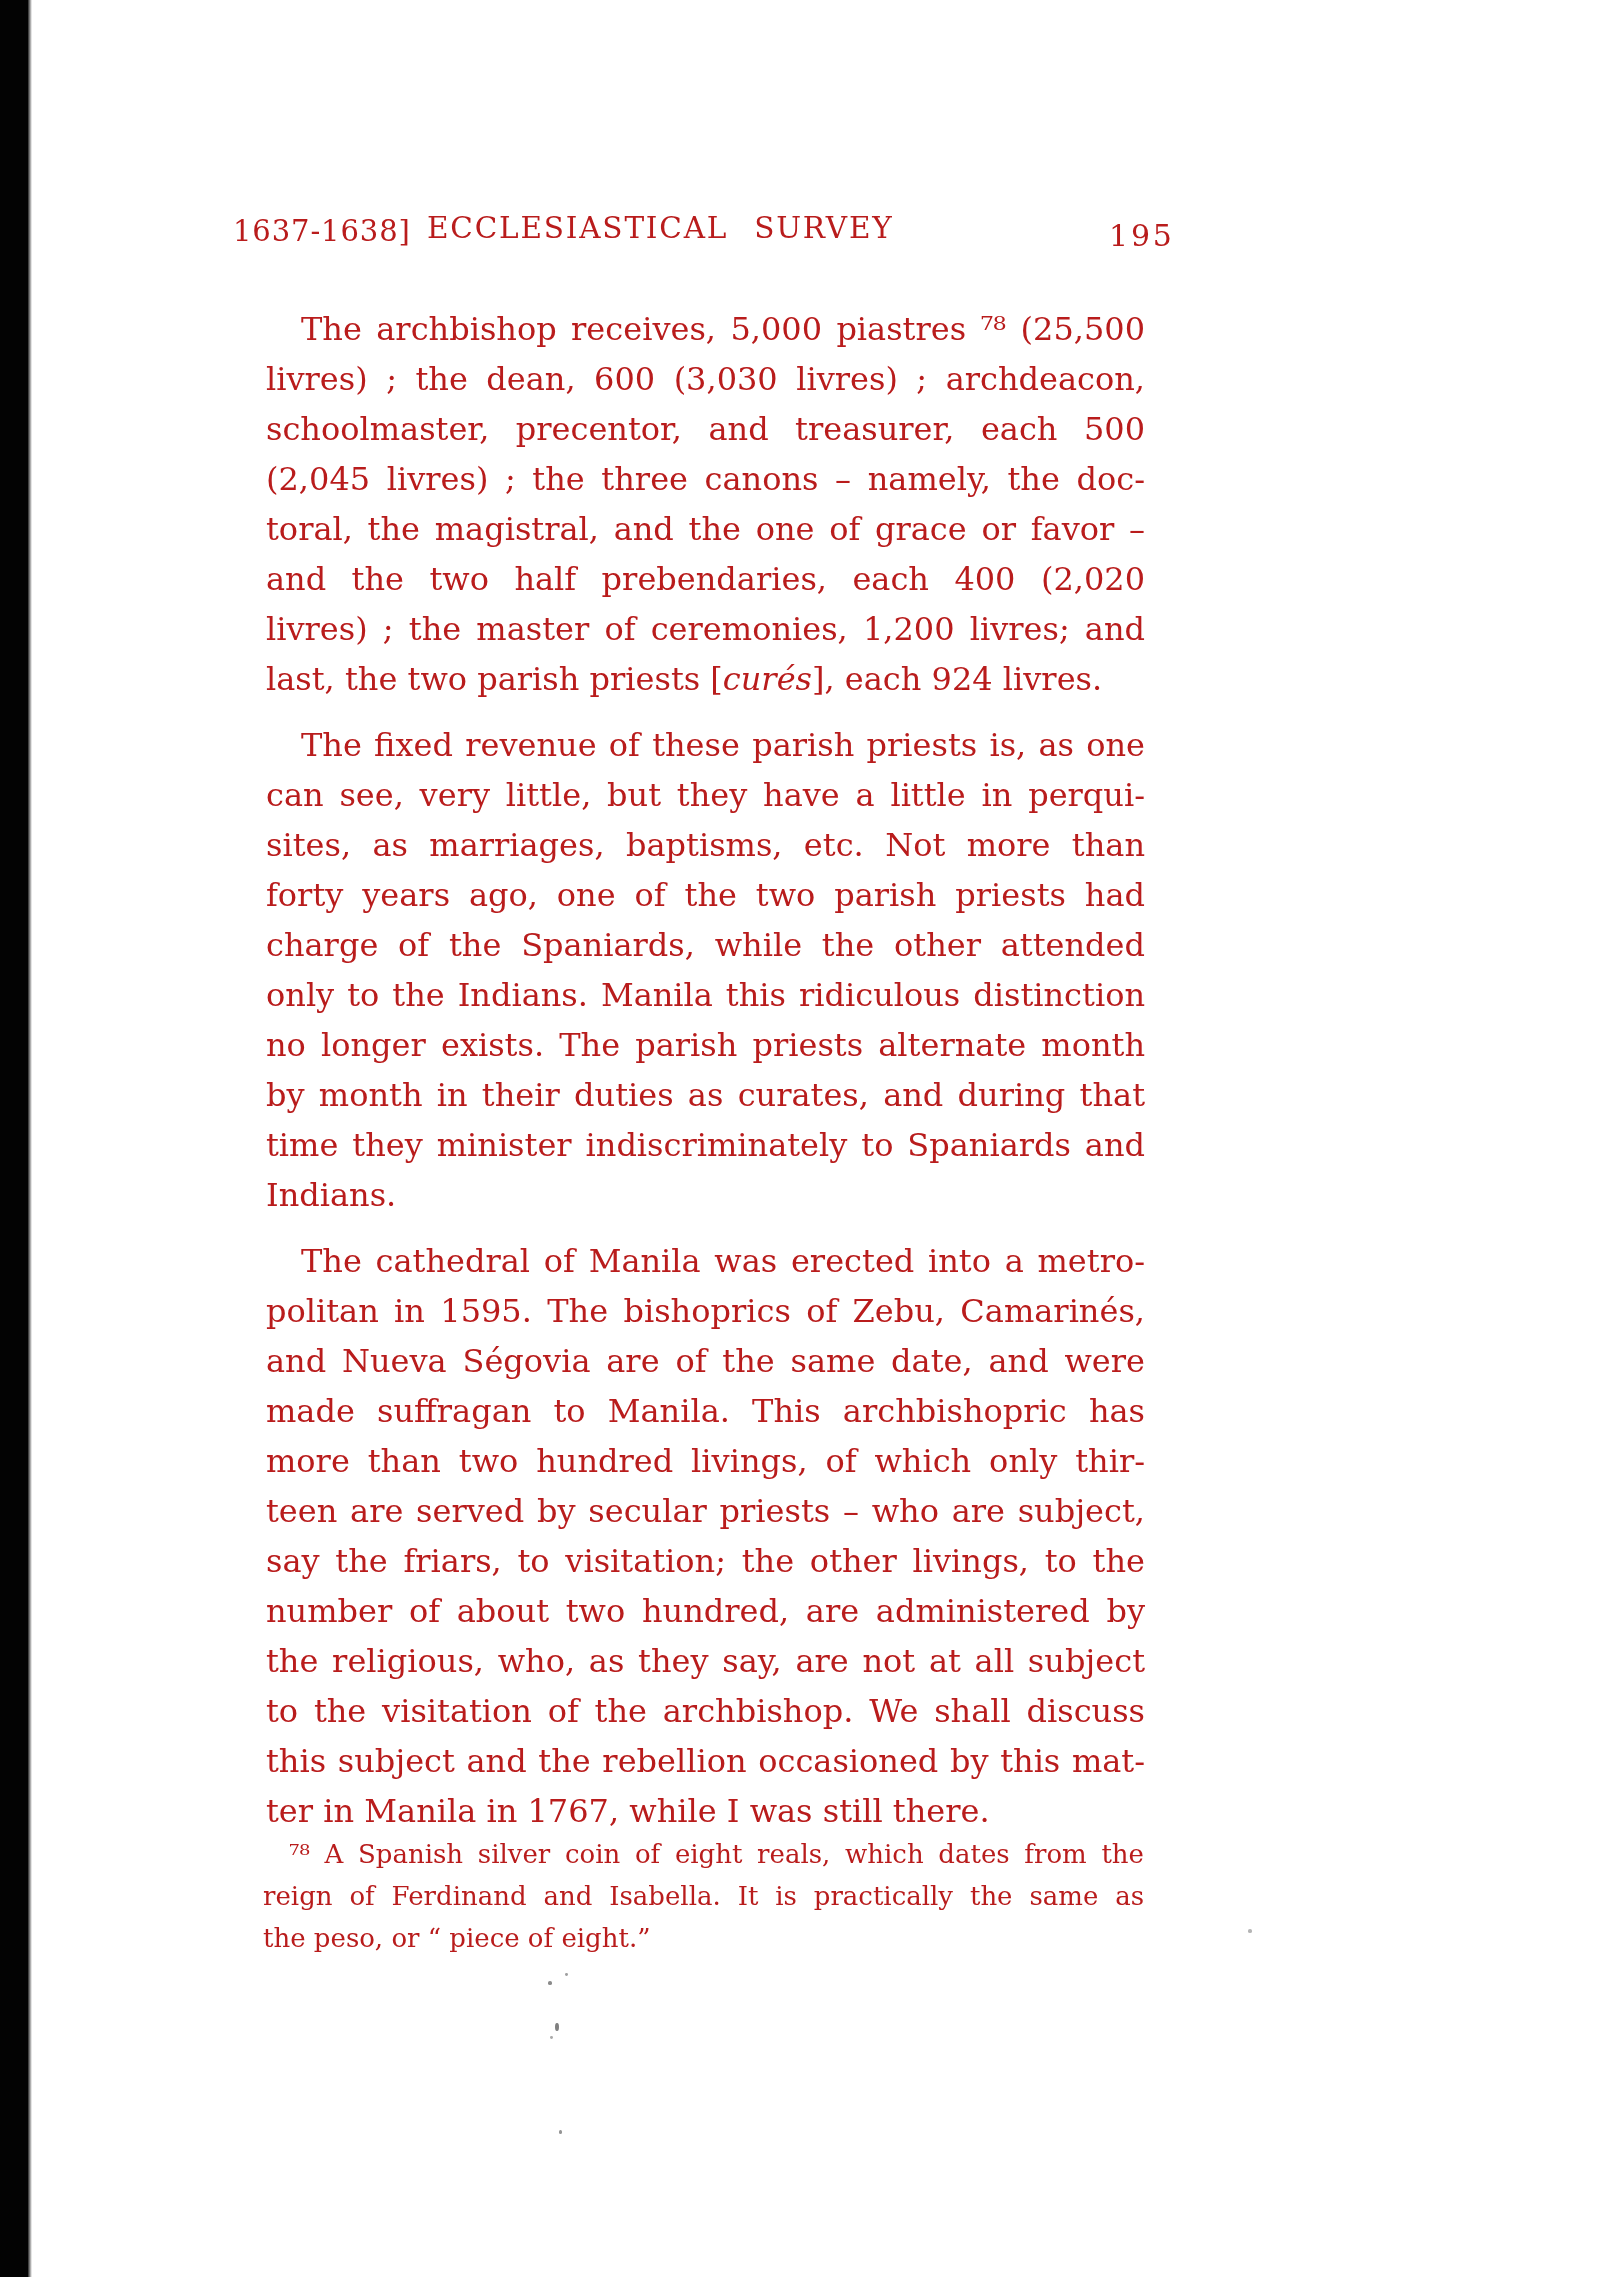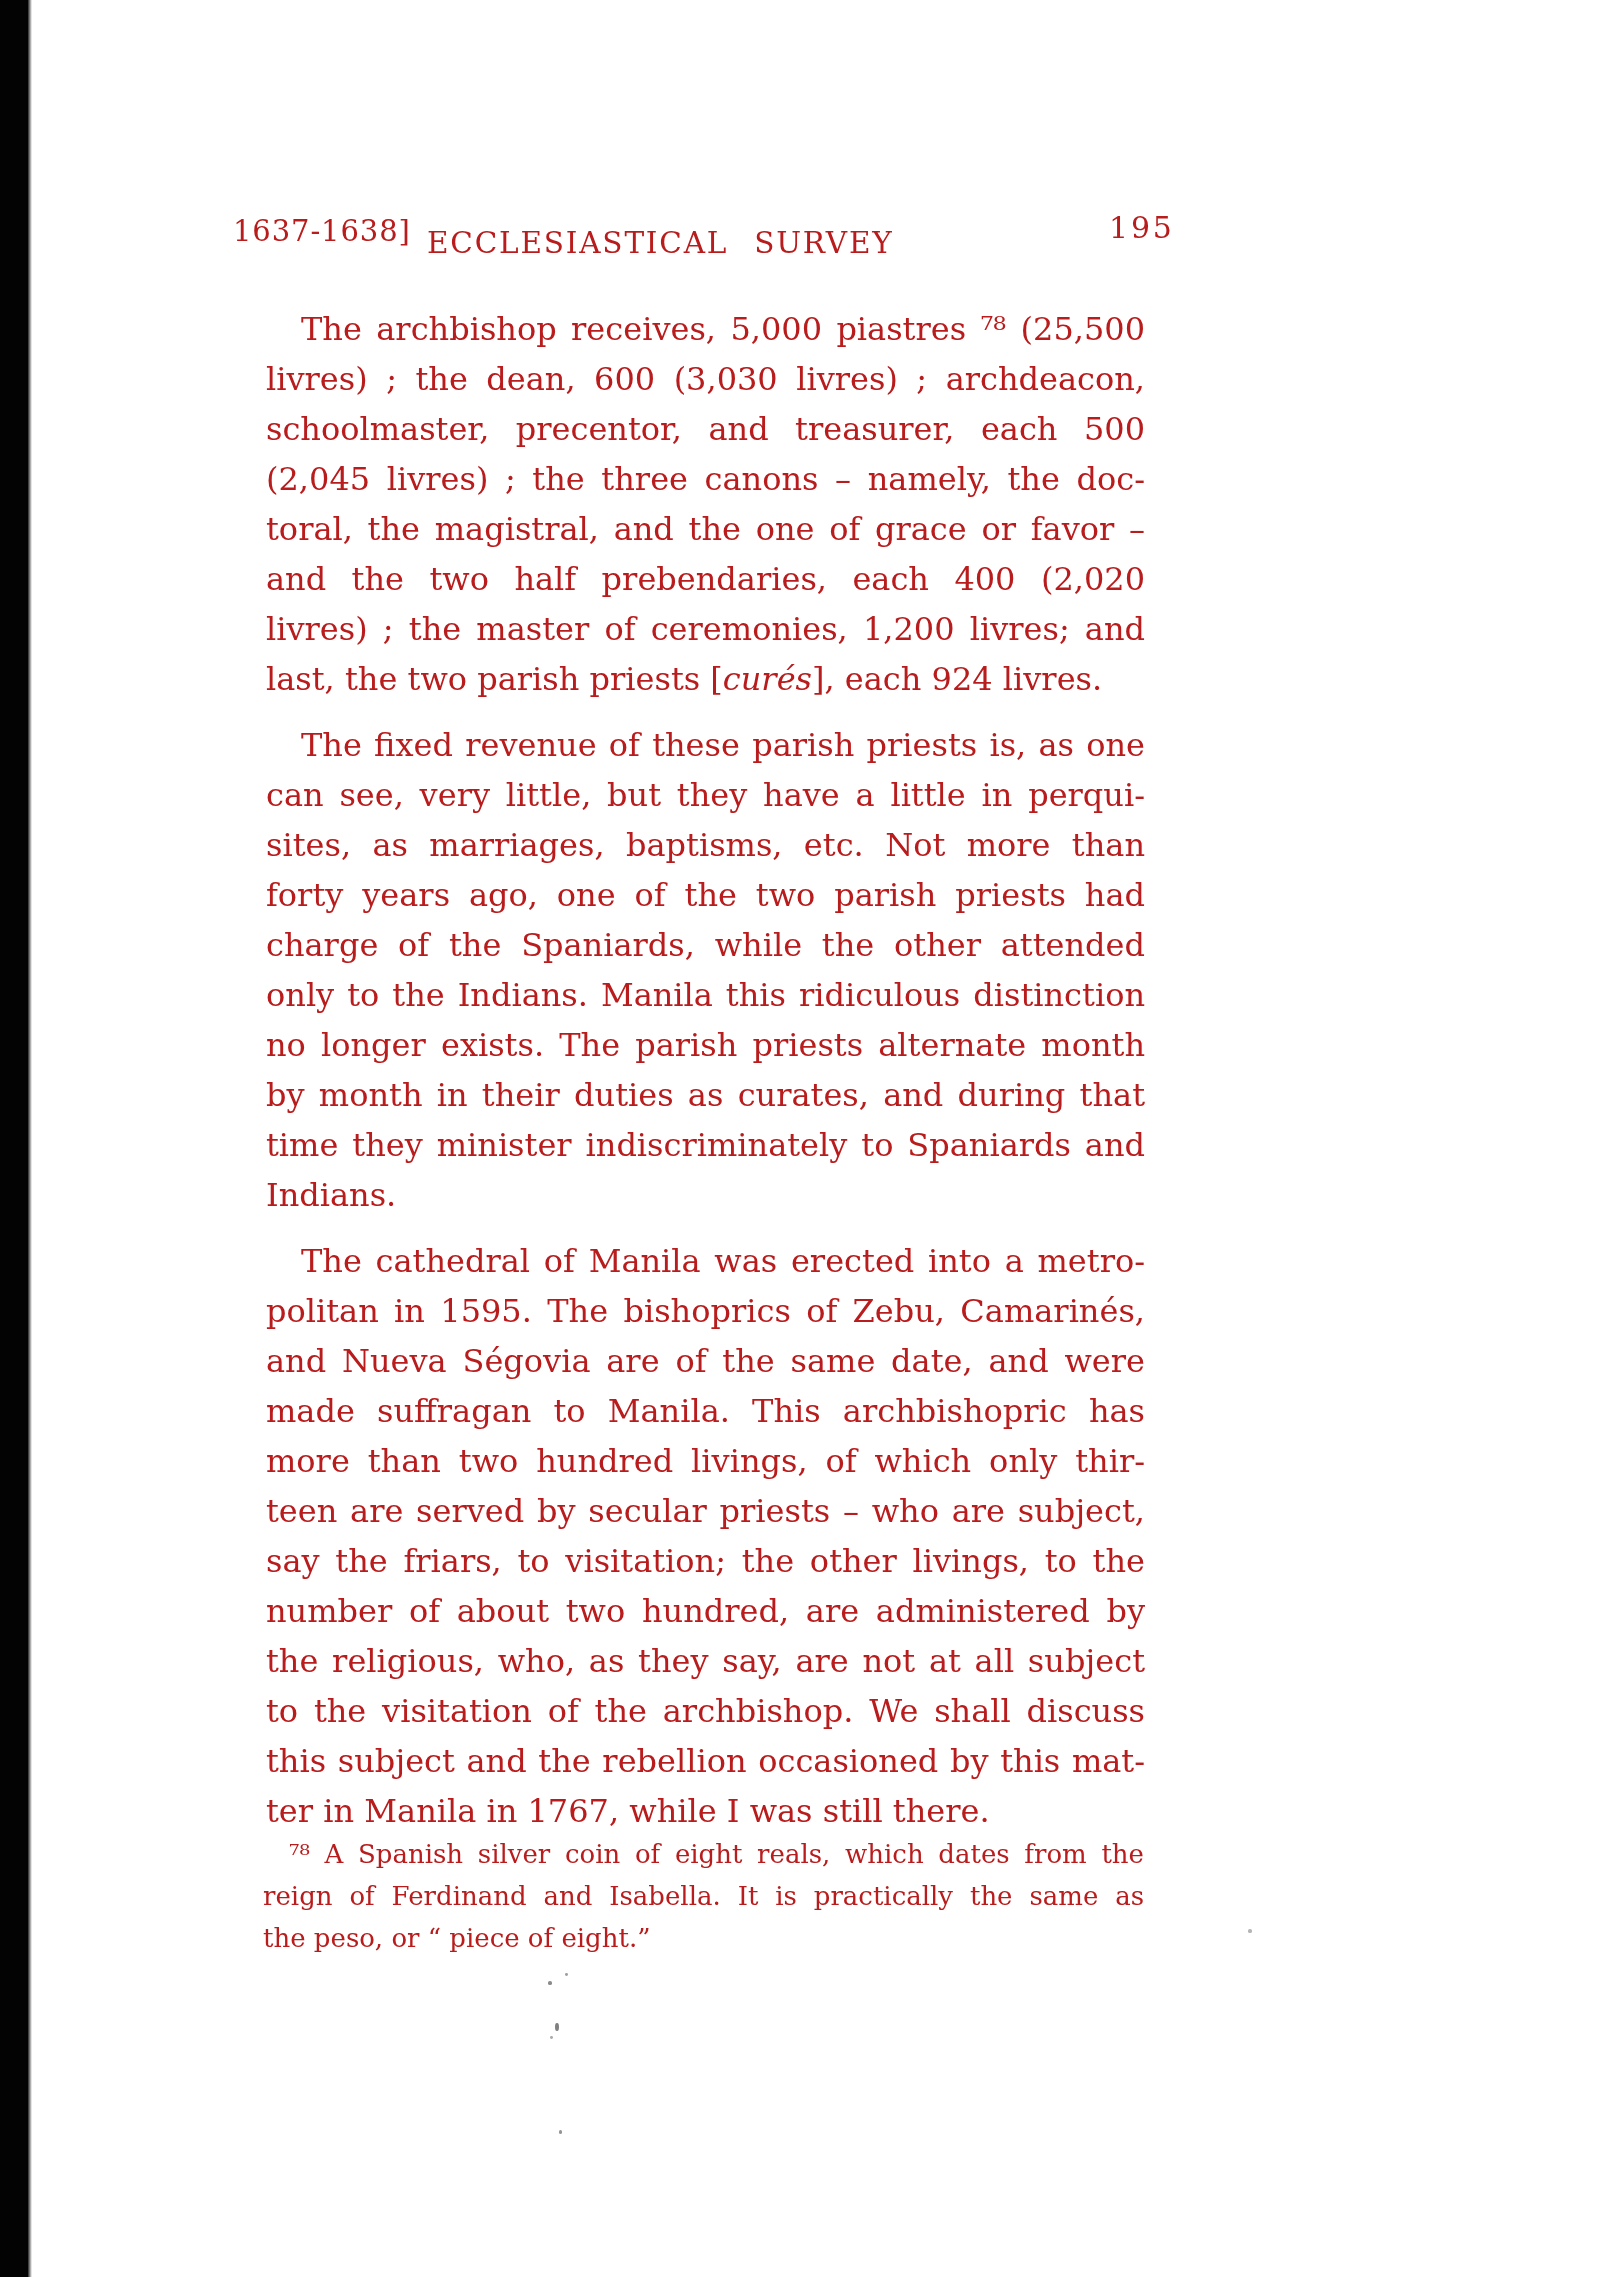--- a/index.html
+++ b/index.html
@@ -48,30 +48,30 @@
     position: absolute;
     left: 233px;
     top: 3.7px;
     font-size: 29px;
     letter-spacing: 0.9px;
     white-space: nowrap;
   }
   .head-title {
     position: absolute;
     left: 427px;
-    top: 16px;
+    top: 1px;
     font-size: 29.5px;
     letter-spacing: 1.8px;
     word-spacing: 14.8px;
     white-space: nowrap;
   }
   .head-page-number {
     position: absolute;
     left: 1109px;
-    top: 0;
+    top: 8px;
     font-size: 30px;
     letter-spacing: 2.8px;
     white-space: nowrap;
   }
   
   .body-text {
     position: absolute;
     left: 266px;
     top: 288px;
     width: 879px;

